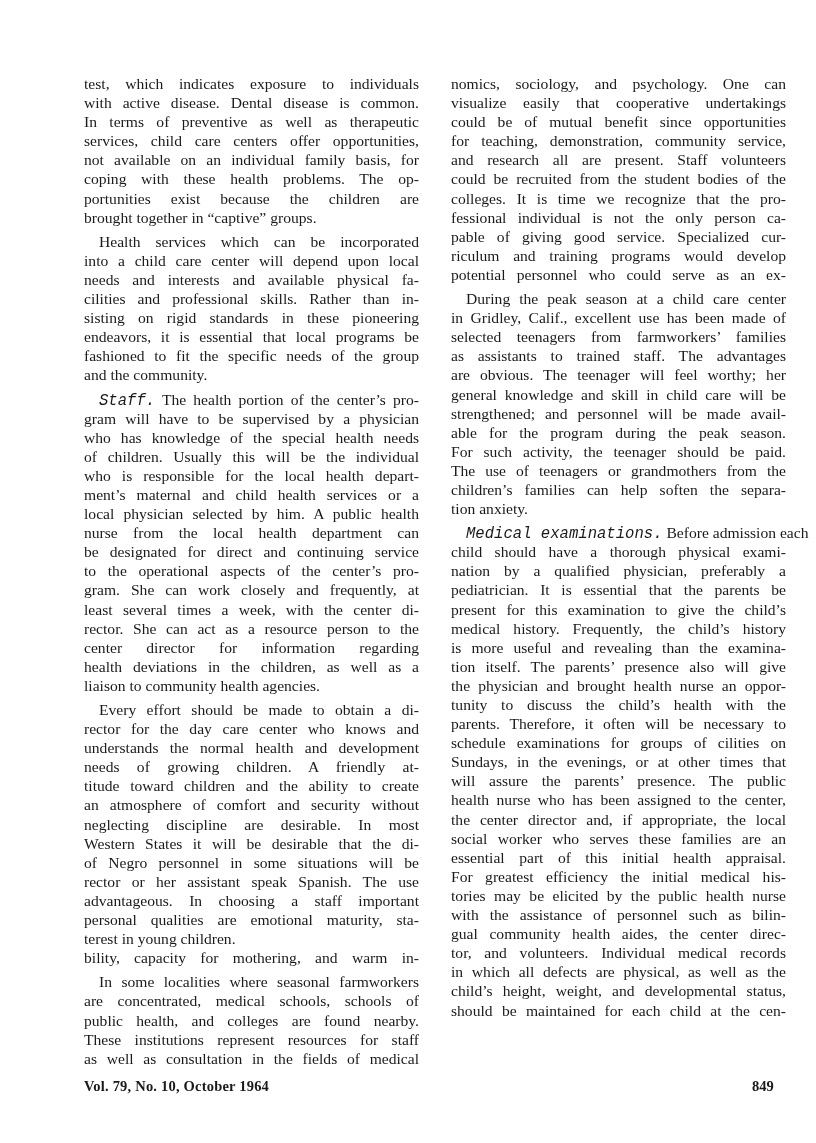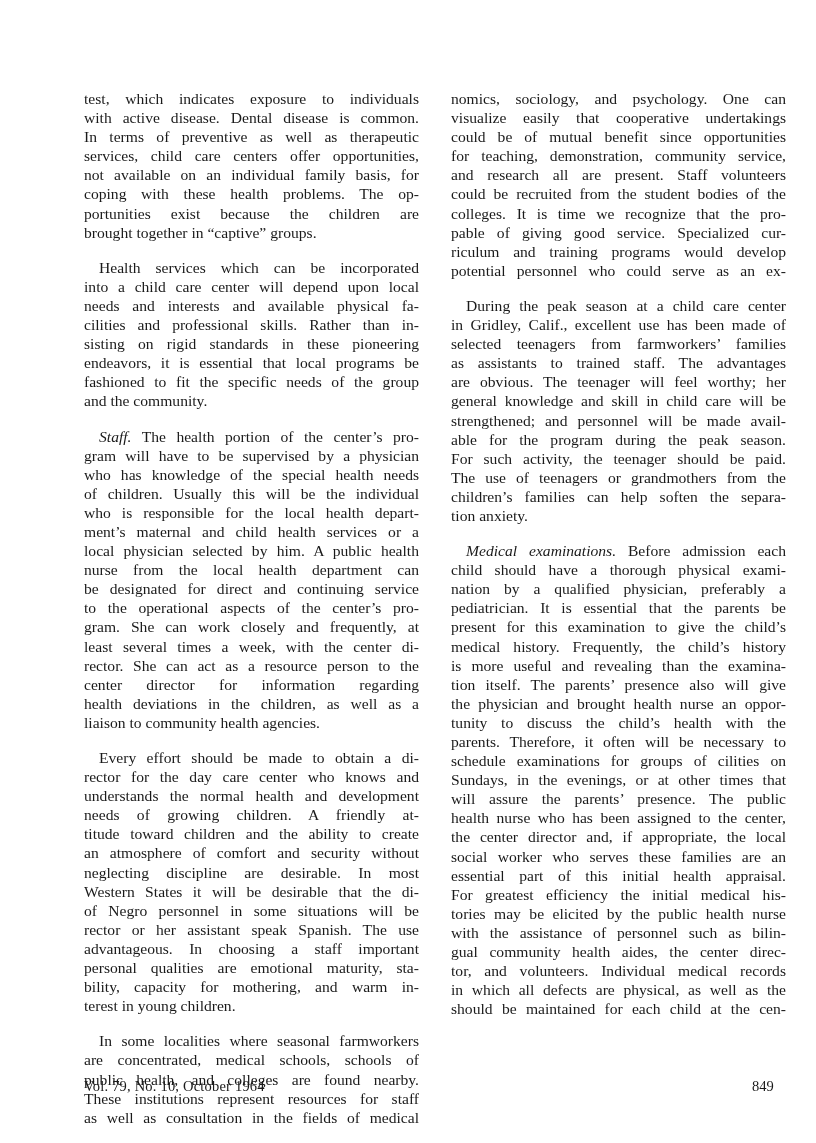--- a/index.html
+++ b/index.html
@@ -17,39 +17,39 @@
     }
     .column {
       position: absolute;
       top: 73px;
       width: 335px;
       font-size: 15.6px;
       line-height: 19.1px;
     }
     #col-left { left: 84px; }
     #col-right { left: 451px; }
-    .para { margin: 16px 0 5px 0; }
+    .para { margin: 1px 0 5px 0; }
     .line {
       display: block;
       white-space: nowrap;
       text-align: justify;
       text-align-last: justify;
       height: 19.1px;
       overflow: visible;
     }
     .line.last {
       text-align-last: left;
     }
     .line.indent { padding-left: 15px; }
-    .runin { font-style: italic; }
+    .runin { font-style: italic; font-family: Liberation Mono, monospace; }
     .footer {
       position: absolute;
       top: 1078px;
       font-family: "Liberation Serif", "DejaVu Serif", serif;
-      font-weight: normal;
+      font-weight: bold;
       font-size: 14.5px;
       color: #1a1a1a;
     }
     #footer-journal { left: 84px; letter-spacing: 0.2px; }
     #footer-page { left: 752px; }
   </style>
 </head>
 <body>
 
 <div id="col-left" class="column">
@@ -97,40 +97,41 @@
       <span class="line">understands the normal health and development</span>
       <span class="line">needs of growing children. A friendly at-</span>
       <span class="line">titude toward children and the ability to create</span>
       <span class="line">an atmosphere of comfort and security without</span>
       <span class="line">neglecting discipline are desirable. In most</span>
       <span class="line">Western States it will be desirable that the di-</span>
       <span class="line">of Negro personnel in some situations will be</span>
       <span class="line">rector or her assistant speak Spanish. The use</span>
       <span class="line">advantageous. In choosing a staff important</span>
       <span class="line">personal qualities are emotional maturity, sta-</span>
+      <span class="line last">terest in young children.</span>
       <span class="line">bility, capacity for mothering, and warm in-</span>
-      <span class="line last">terest in young children.</span>
     </div>
     <div class="para">
       <span class="line indent">In some localities where seasonal farmworkers</span>
       <span class="line">are concentrated, medical schools, schools of</span>
       <span class="line">public health, and colleges are found nearby.</span>
       <span class="line">These institutions represent resources for staff</span>
       <span class="line">as well as consultation in the fields of medical</span>
     </div>
   </div>
 <div id="col-right" class="column">
     <div class="para">
       <span class="line">nomics, sociology, and psychology. One can</span>
       <span class="line">visualize easily that cooperative undertakings</span>
       <span class="line">could be of mutual benefit since opportunities</span>
       <span class="line">for teaching, demonstration, community service,</span>
       <span class="line">and research all are present. Staff volunteers</span>
       <span class="line">could be recruited from the student bodies of the</span>
       <span class="line">colleges. It is time we recognize that the pro-</span>
+      <span class="line">fessional individual is not the only person ca-</span>
       <span class="line">pable of giving good service. Specialized cur-</span>
       <span class="line">riculum and training programs would develop</span>
       <span class="line">potential personnel who could serve as an ex-</span>
     </div>
     <div class="para">
       <span class="line indent">During the peak season at a child care center</span>
       <span class="line">in Gridley, Calif., excellent use has been made of</span>
       <span class="line">selected teenagers from farmworkers’ families</span>
       <span class="line">as assistants to trained staff. The advantages</span>
       <span class="line">are obvious. The teenager will feel worthy; her</span>
@@ -160,18 +161,19 @@
       <span class="line">health nurse who has been assigned to the center,</span>
       <span class="line">the center director and, if appropriate, the local</span>
       <span class="line">social worker who serves these families are an</span>
       <span class="line">essential part of this initial health appraisal.</span>
       <span class="line">For greatest efficiency the initial medical his-</span>
       <span class="line">tories may be elicited by the public health nurse</span>
       <span class="line">with the assistance of personnel such as bilin-</span>
       <span class="line">gual community health aides, the center direc-</span>
       <span class="line">tor, and volunteers. Individual medical records</span>
       <span class="line">in which all defects are physical, as well as the</span>
+      <span class="line">child’s height, weight, and developmental status,</span>
       <span class="line">should be maintained for each child at the cen-</span>
     </div>
   </div>
 
 <div id="footer-journal" class="footer">Vol. 79, No. 10, October 1964</div>
 <div id="footer-page" class="footer">849</div>
 
 </body></html>

